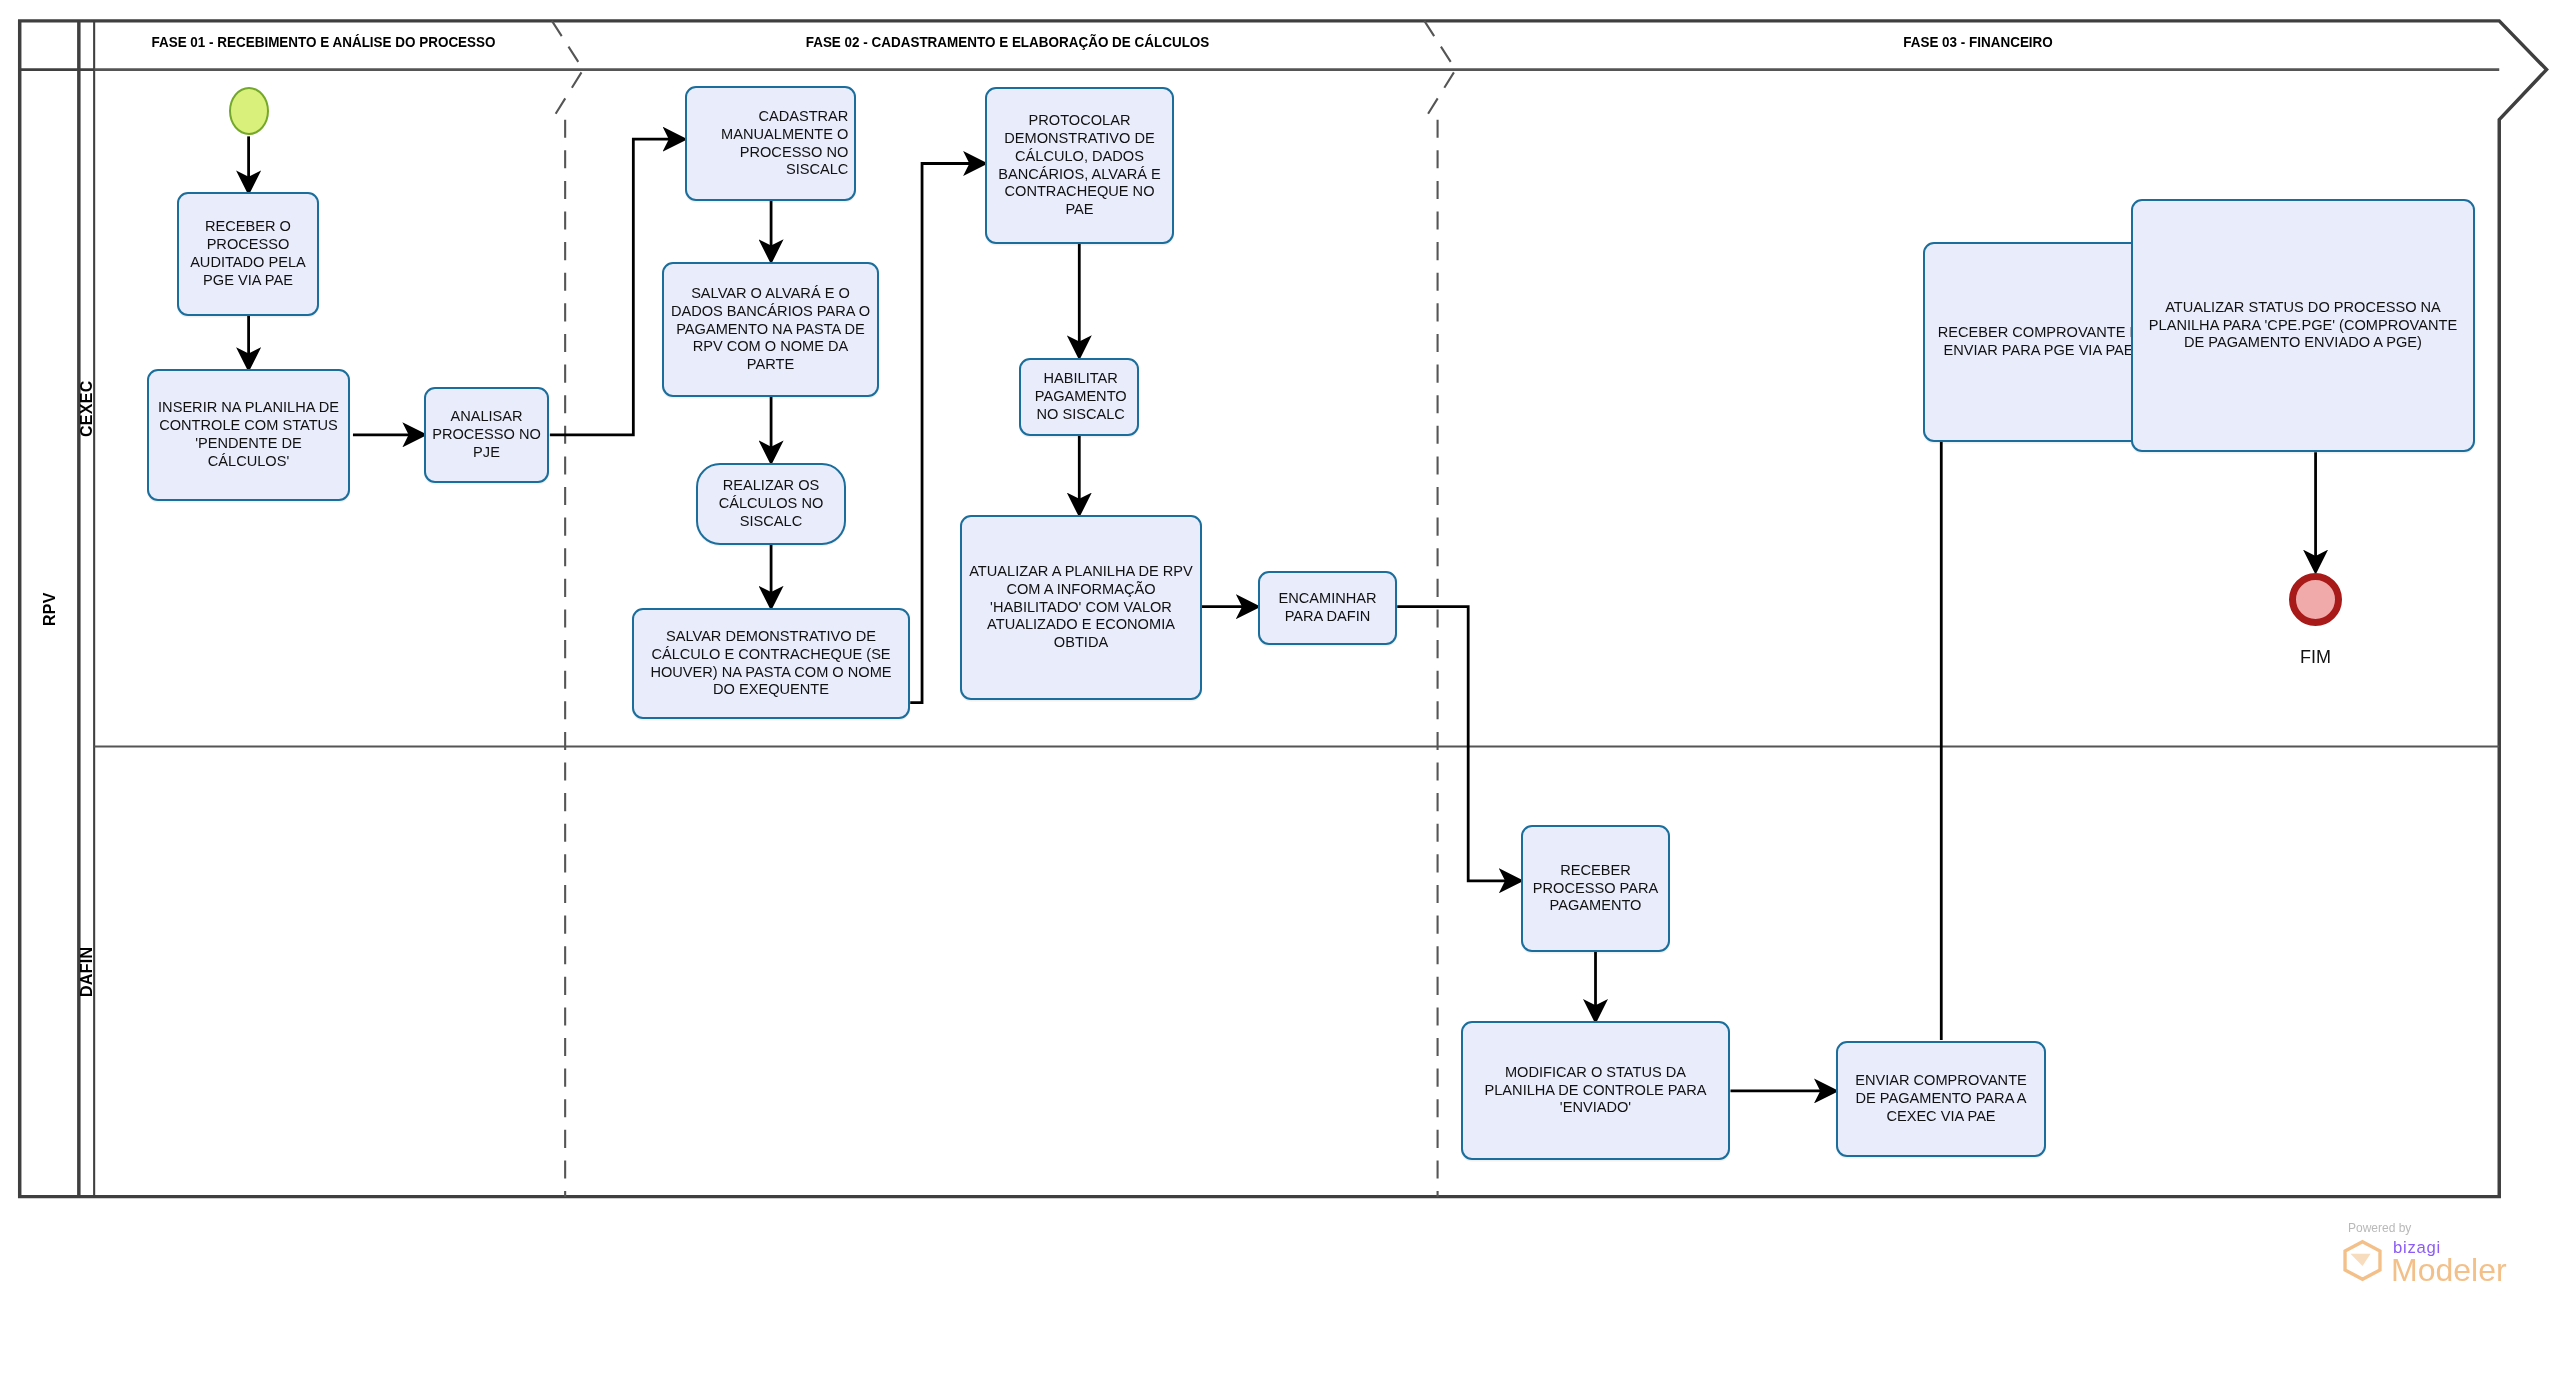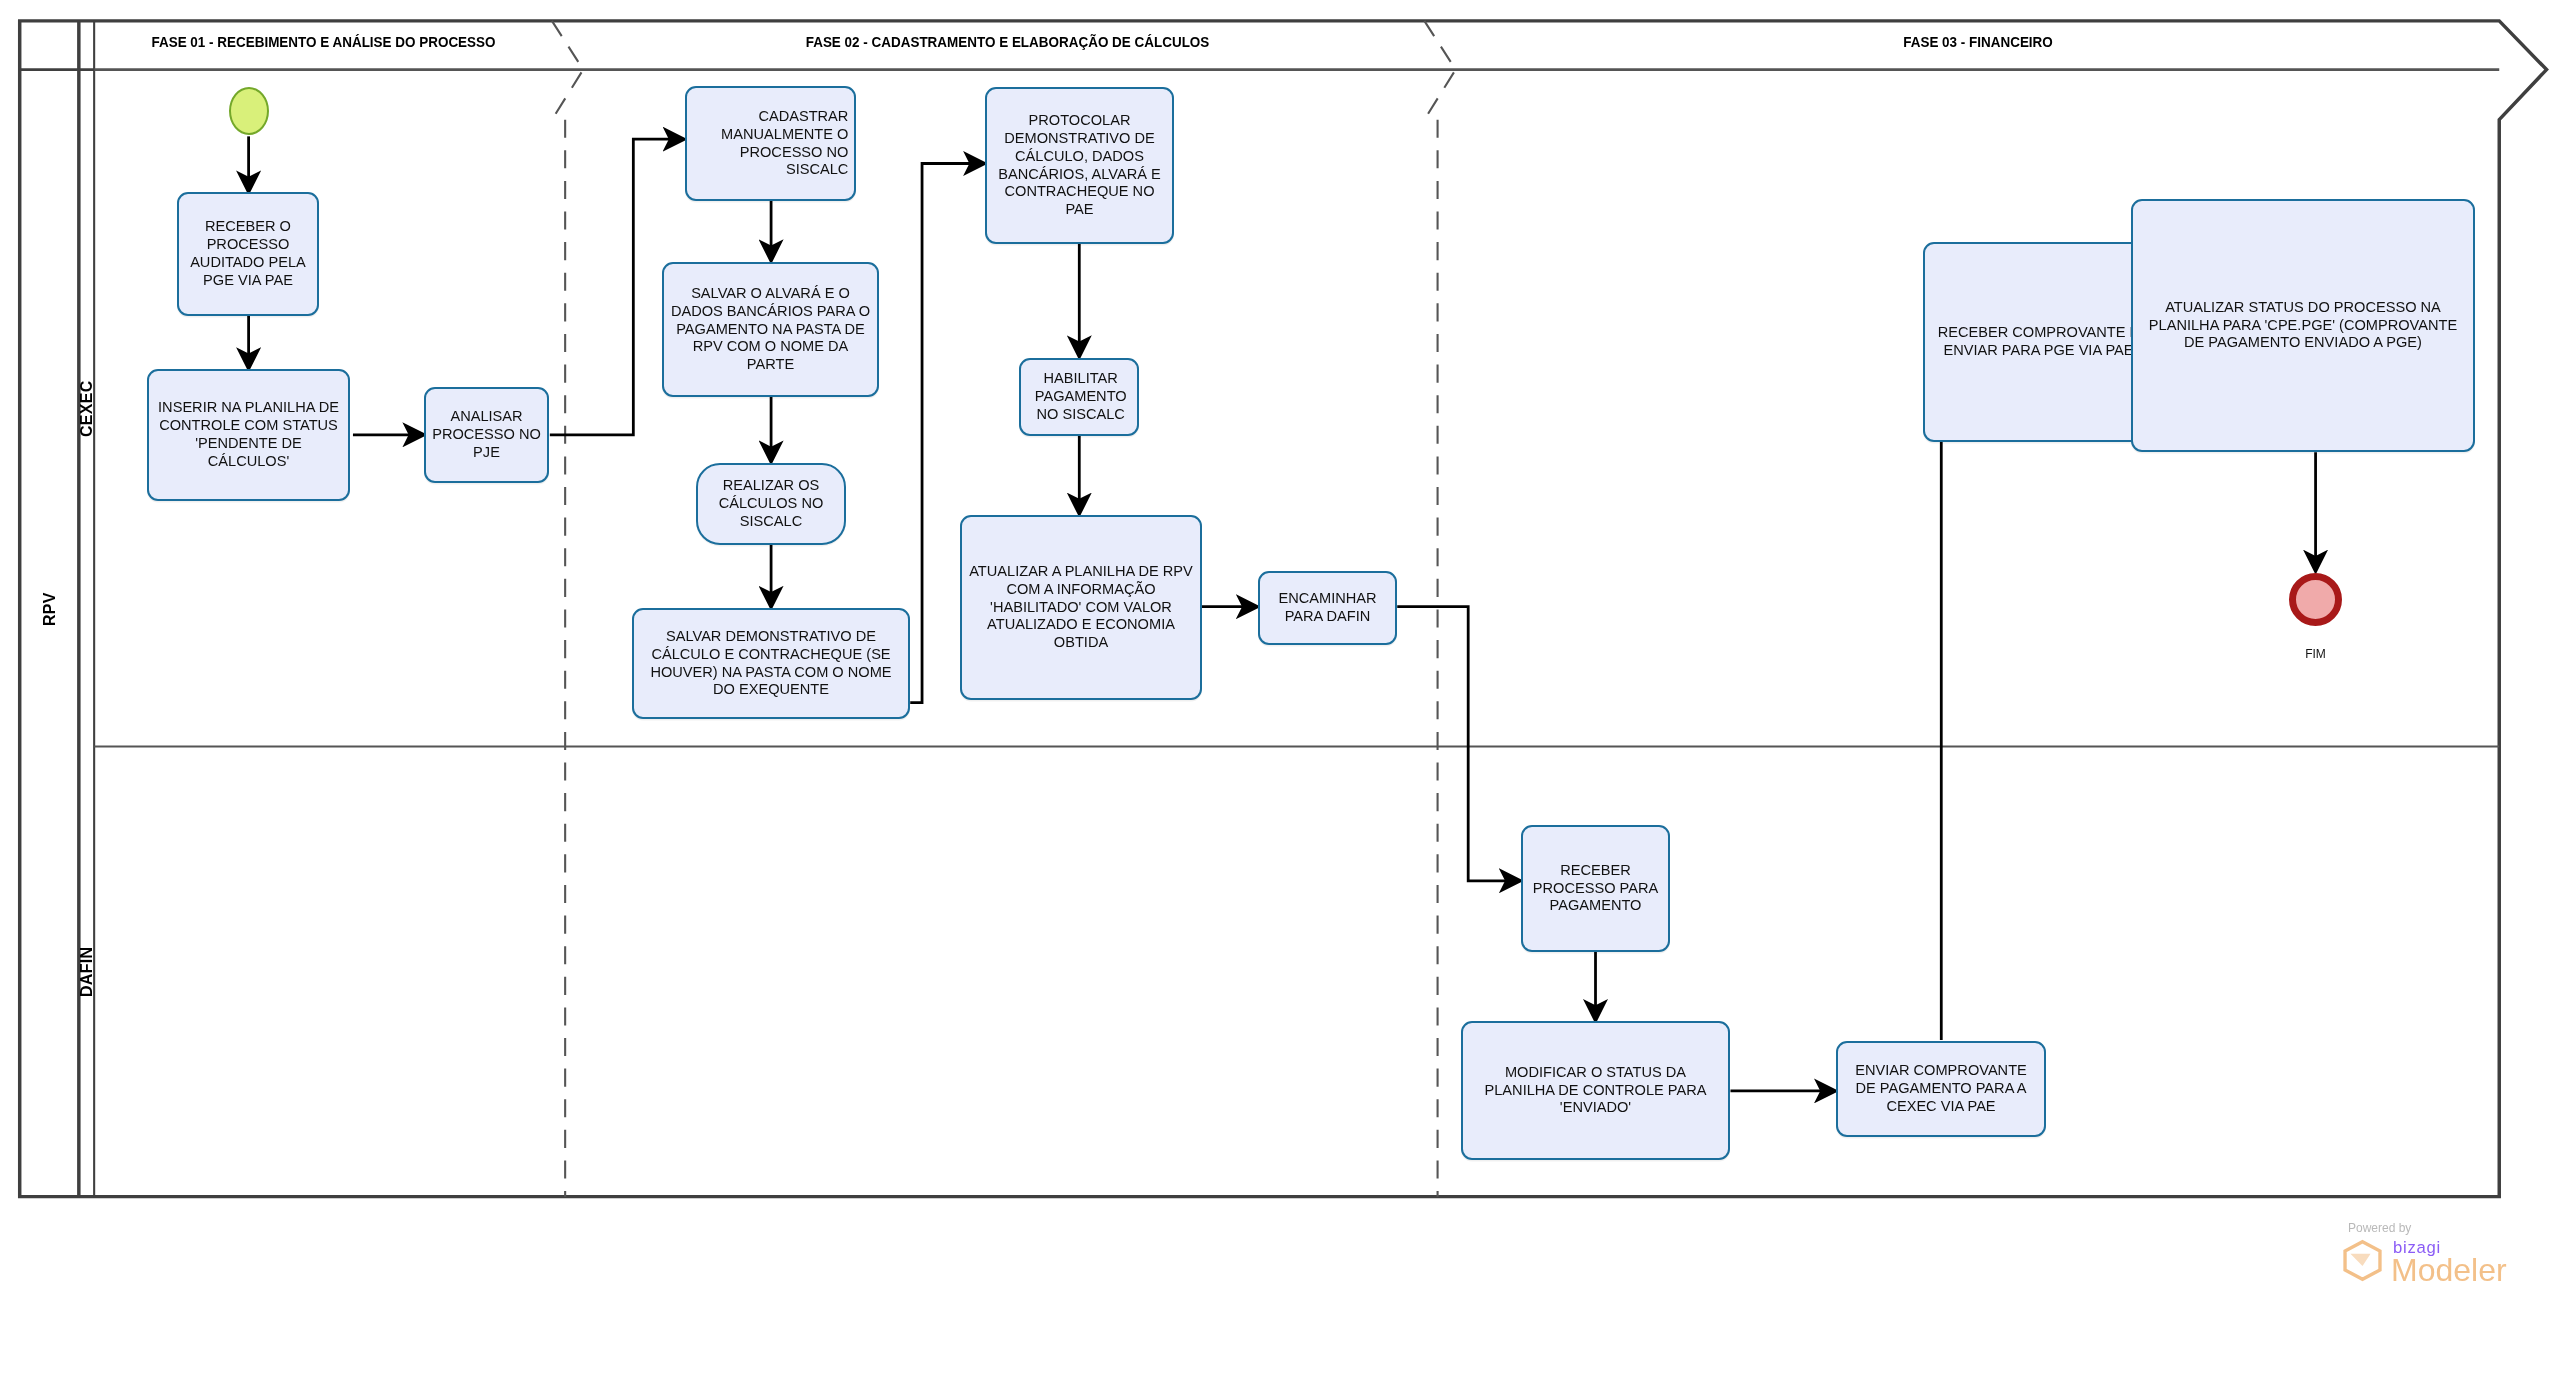--- a/index.html
+++ b/index.html
@@ -80,21 +80,21 @@
   }
   .end-event {
     position: absolute;
     box-sizing: border-box;
     border-radius: 50%;
     background: #f0aaaa;
     border: 7px solid #a81919;
   }
   .event-label {
     position: absolute;
-    font-size: 12px;
+    font-size: 18px;
     color: #111;
     text-align: center;
     white-space: nowrap;
   }
 
   
   .logo-wrap {
     position: absolute;
     left: 2326px;
     top: 1221px;
@@ -272,21 +272,21 @@
   </div>
 
   <div class="task" style="left:1521px; top:825px; width:149px; height:127px;text-align:center;">
     <span>RECEBER PROCESSO PARA PAGAMENTO</span>
   </div>
 
   <div class="task" style="left:1461px; top:1021px; width:269px; height:139px;">
     <span>MODIFICAR O STATUS DA PLANILHA DE CONTROLE PARA 'ENVIADO'</span>
   </div>
 
-  <div class="task" style="left:1836px; top:1041px; width:210px; height:96px;">
+  <div class="task" style="left:1836px; top:1041px; width:210px; height:116px;">
     <span>ENVIAR COMPROVANTE DE PAGAMENTO PARA A CEXEC VIA PAE</span>
   </div>
 
   <div class="task" style="left:1923px; top:242px; width:231px; height:200px;">
     <span>RECEBER COMPROVANTE E ENVIAR PARA PGE VIA PAE</span>
   </div>
 
   <div class="task" style="left:2131px; top:199px; width:344px; height:253px;">
     <span>ATUALIZAR STATUS DO PROCESSO NA PLANILHA PARA 'CPE.PGE' (COMPROVANTE DE PAGAMENTO ENVIADO A PGE)</span>
   </div>

